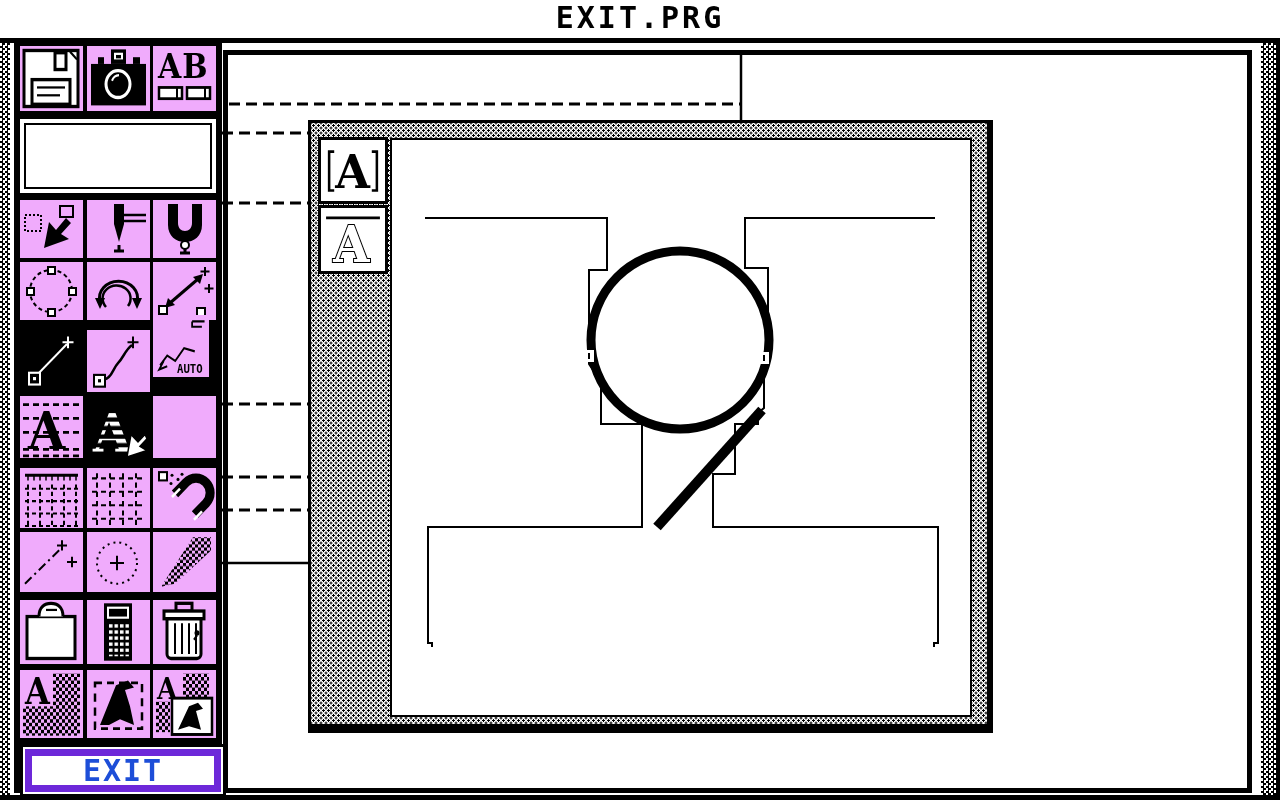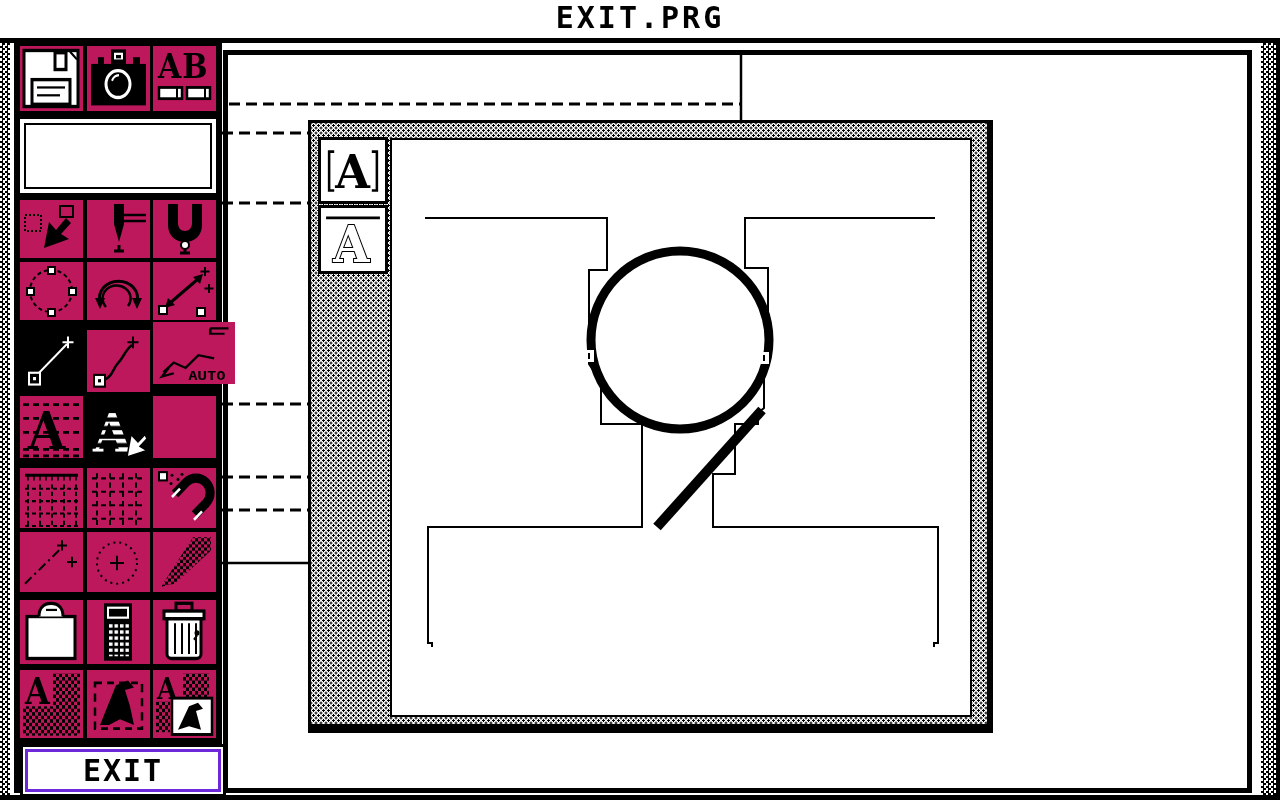--- a/index.html
+++ b/index.html
@@ -12,27 +12,27 @@
   .title-underline{left:0;top:38px;width:1280px;height:5px;background:#000;}
   .checker{background-image:repeating-conic-gradient(#000 0% 25%, #fff 0% 50%);background-size:5px 5px;}
   .edge-left{left:0;top:43px;width:10px;height:757px;}
   .edge-right{left:1261px;top:43px;width:15px;height:757px;}
   .edge-right-black{left:1276px;top:43px;width:4px;height:757px;background:#000;}
   .edge-bottom{left:0;top:795px;width:1280px;height:5px;background:#000;}
   
   .main-area{left:223px;top:50px;width:1029px;height:743px;border:5px solid #000;background:#fff;}
   
   .toolbox{left:14px;top:40px;width:208px;height:753px;border:6px solid #000;background:#000;}
-  .tb-cell{position:absolute;background:#be185d;overflow:hidden;}
+  .tb-cell{position:absolute;background:#f0abfc;overflow:hidden;}
   .tb-cell svg{display:block;width:100%;height:100%;}
   .preview-group{position:absolute;left:0;width:196px;background:#fff;}
   .preview-box{position:absolute;left:4px;top:4px;right:4px;bottom:4px;border:2px solid #000;background:#fff;}
   .exit-outer{position:absolute;left:0;width:196px;height:43px;background:#fff;border:3px solid #000;padding:2px;}
-  .exit-inner{width:100%;height:100%;box-sizing:border-box;border:3px solid #6d28d9;display:flex;align-items:center;justify-content:center;
-              font:bold 30px "DejaVu Sans Mono",monospace;letter-spacing:2px;color:#000000;}
+  .exit-inner{width:100%;height:100%;box-sizing:border-box;border:7px solid #6d28d9;display:flex;align-items:center;justify-content:center;
+              font:bold 30px "DejaVu Sans Mono",monospace;letter-spacing:2px;color:#1d4ed8;}
   
   .glyph-window{left:308px;top:120px;width:685px;height:613px;border:3px solid #000;border-right-width:6px;border-bottom-width:9px;
     background-color:#fff;
     background-image:radial-gradient(circle,#000 1.1px,transparent 1.2px),radial-gradient(circle,#000 1.1px,transparent 1.2px);
     background-size:5px 5px,5px 5px;background-position:0 0,2.5px 2.5px;}
   .drawing-area{position:absolute;left:79px;top:15px;width:578px;height:575px;background:#fff;border:2px solid #000;overflow:hidden;}
   .win-btn{position:absolute;left:7px;width:64px;background:#fff;border:3px solid #000;}
   .win-btn svg{display:block;width:100%;height:100%;}
   .win-btn1{top:14px;height:61px;}
   .win-btn2{top:82px;height:63px;}
@@ -189,21 +189,21 @@
       </svg>
     </div>
     <div class="tb-cell" style="left: 66.5px; top: 284px; width: 63px; height: 62px;">
       <svg viewBox="0 0 63 58" preserveAspectRatio="none">
         <path d="M13,47 C25,47 25,37 31,31 C37,25 38,19 45,14" fill="none" stroke="#000" stroke-width="2.5"></path>
         <rect x="7" y="42" width="11" height="11" fill="#fff" stroke="#000" stroke-width="2"></rect>
         <rect x="11" y="46" width="3" height="3" fill="#000"></rect>
         <path d="M46,6 v11 M40.5,11.5 h11" stroke="#000" stroke-width="2"></path>
       </svg>
     </div>
-    <div class="tb-cell" style="left: 133px; top: 276px; width: 82px; height: 62px;">
+    <div class="tb-cell" style="left: 133px; top: 269px; width: 56px; height: 62px;">
       <svg viewBox="0 0 63 58" preserveAspectRatio="none">
         <path d="M44,6 h14 M44,6 v5 h11" stroke="#000" stroke-width="2" fill="none"></path>
         <path d="M8,47 l8,-9 l9,5 l10,-12 l12,3" fill="none" stroke="#000" stroke-width="2"></path>
         <path d="M12,43 l-5,8 l9,-3" fill="none" stroke="#000" stroke-width="2"></path>
         <text x="27" y="54" style="font:bold 12px 'DejaVu Sans Mono',monospace" fill="#000">AUTO</text>
       </svg>
     </div>
     <div class="tb-cell" style="left: 0px; top: 350px; width: 63px; height: 62px;">
       <svg viewBox="0 0 63 58" preserveAspectRatio="none">
         <text x="8" y="50" style="font:bold 48px 'DejaVu Serif',serif" fill="#000">A</text>

